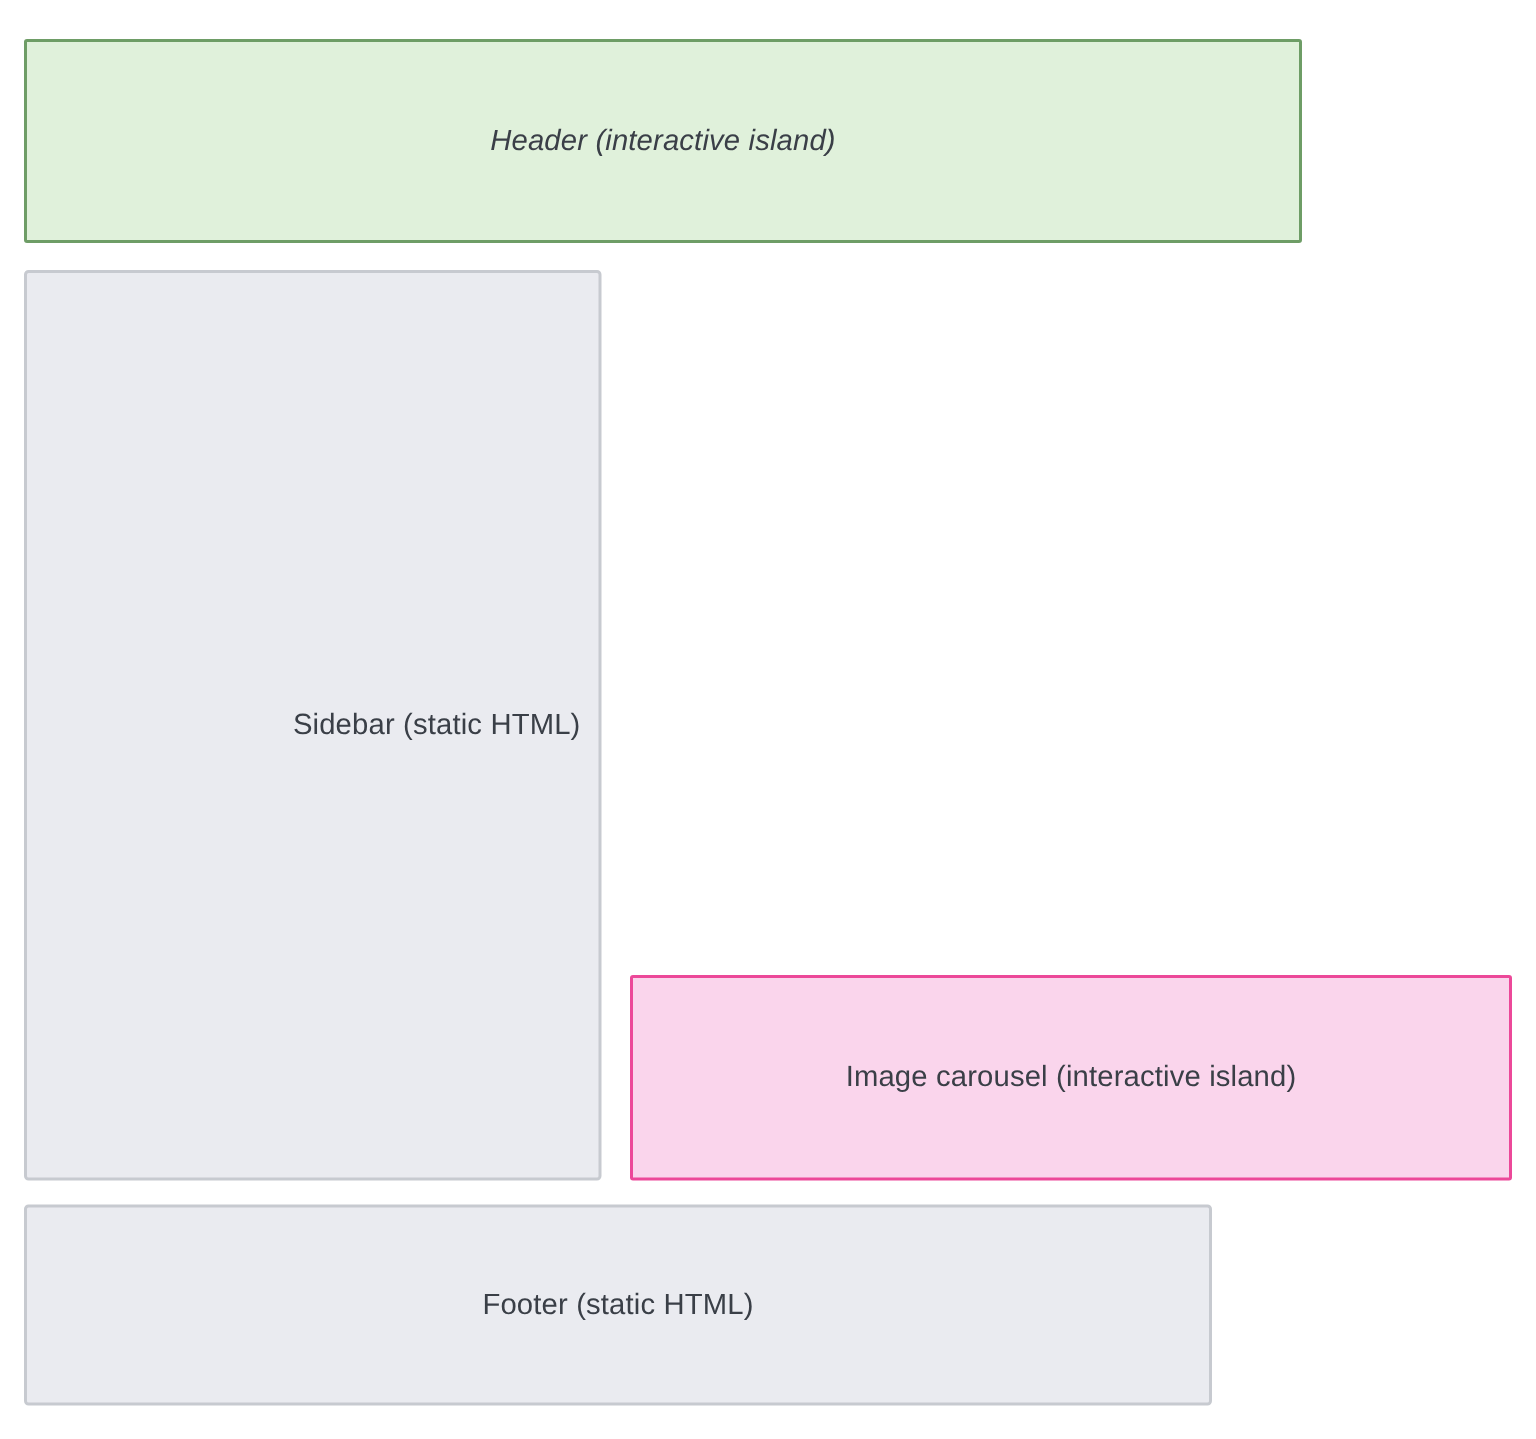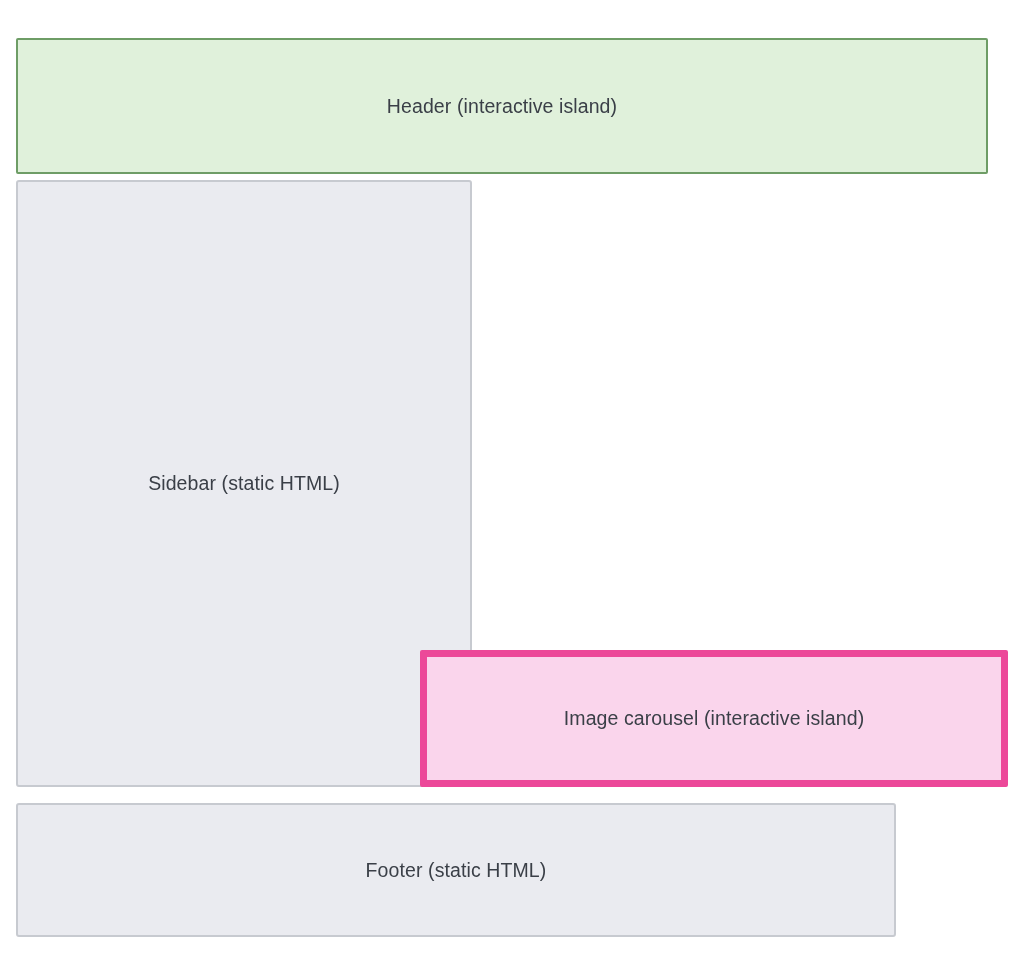--- a/index.html
+++ b/index.html
@@ -50,57 +50,59 @@
   
   .panel-static {
     background: #eaebf0;
     border: 2px solid #c7cad0;
     border-radius: 3px;
   }
 
   
   .island-pink {
     background: #fad5ec;
-    border: 7px solid #ec4899;
+    border: 2px solid #ec4899;
     border-radius: 2px;
   }
 
   
   #header-island {
     left: 16px;
-    top: 38px;
-    width: 972px;
+    top: 26px;
+    width: 852px;
     height: 136px;
+    font-style: italic;
   }
 
   #sidebar-panel {
     left: 16px;
     top: 180px;
-    width: 456px;
+    width: 385px;
     height: 607px;
+    justify-content: flex-end;
   }
 
   #content-panel {
     left: 420px;
     top: 180px;
     width: 588px;
     height: 449px;
   }
 
   #carousel-island {
     left: 420px;
     top: 650px;
     width: 588px;
     height: 137px;
   }
 
   #footer-panel {
     left: 16px;
     top: 803px;
-    width: 880px;
+    width: 792px;
     height: 134px;
   }
 </style>
 </head>
 <body>
 
 <div id="page">
 
   <div class="region island-green" id="header-island">
     <span class="region-label">Header (interactive island)</span>

